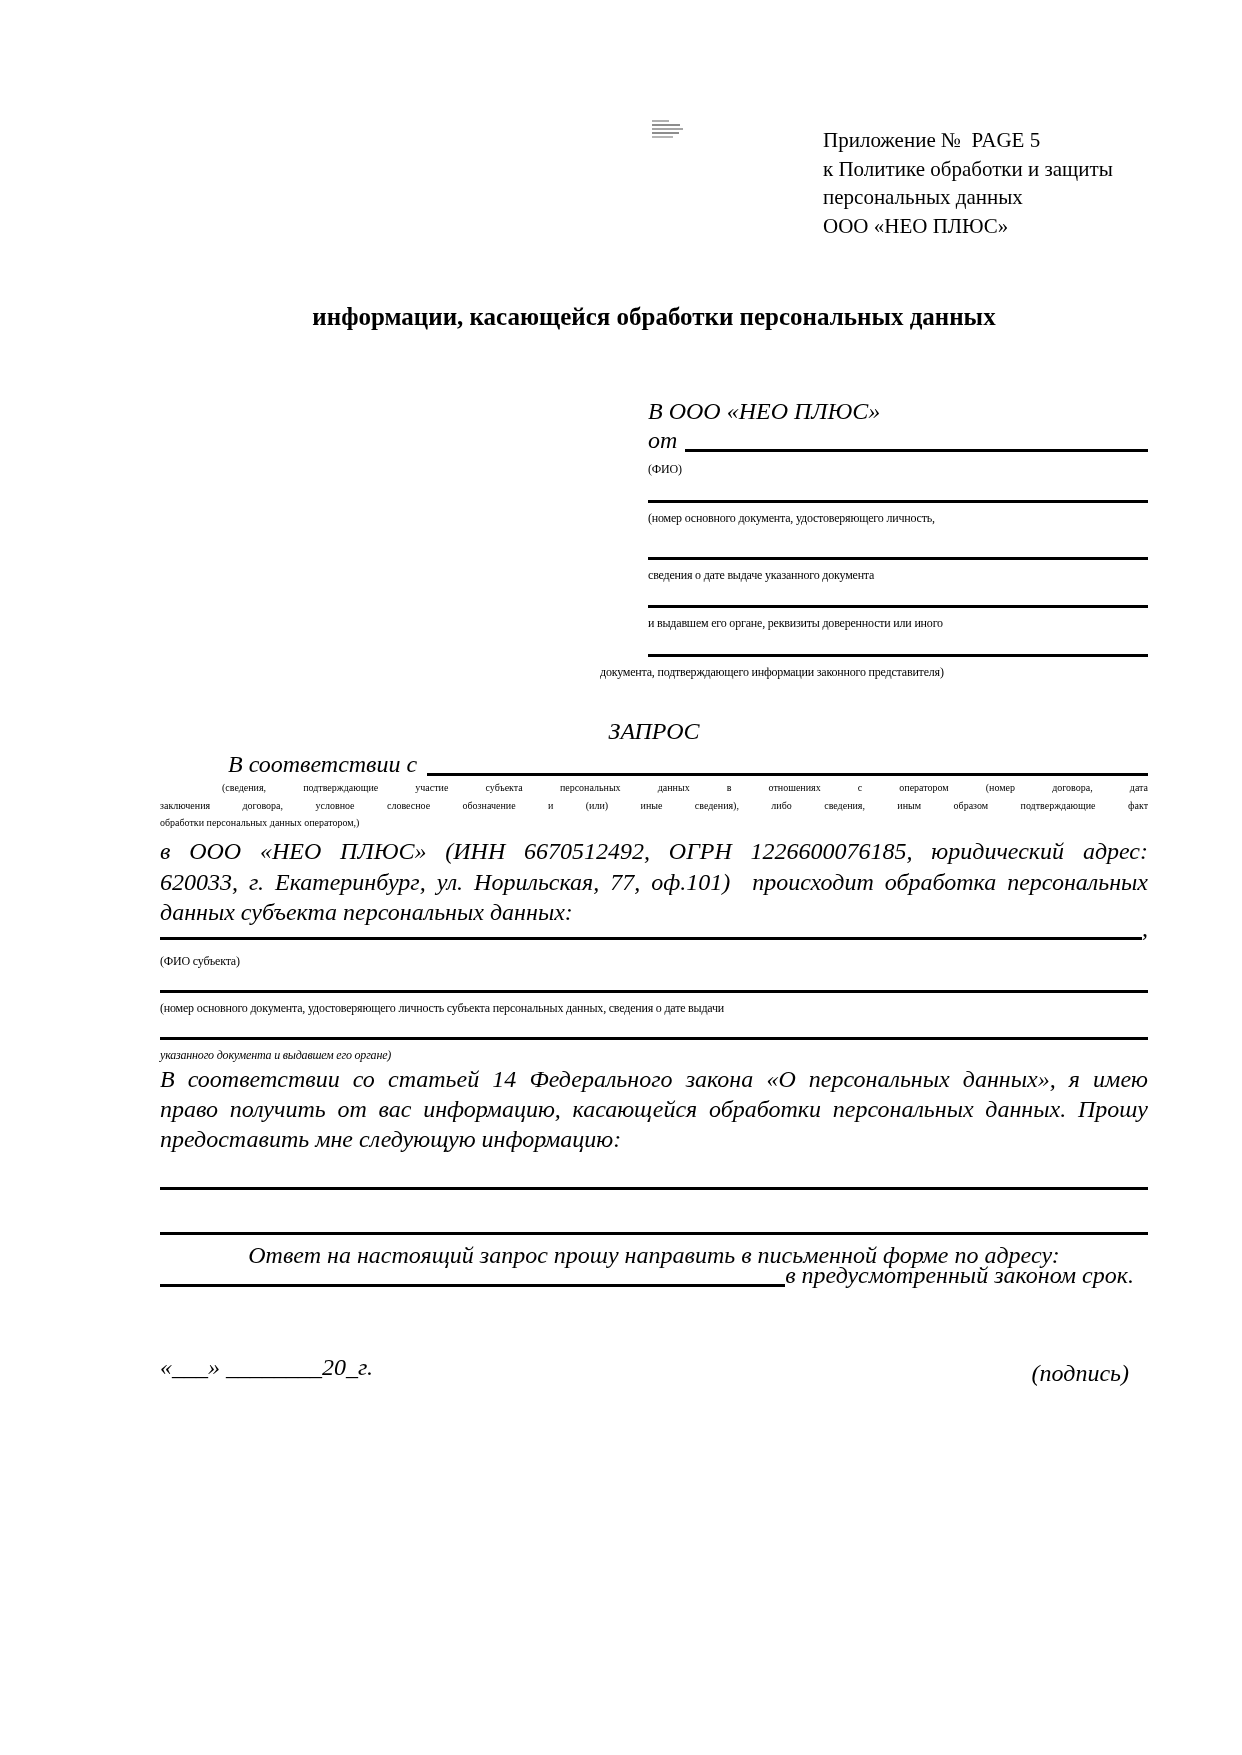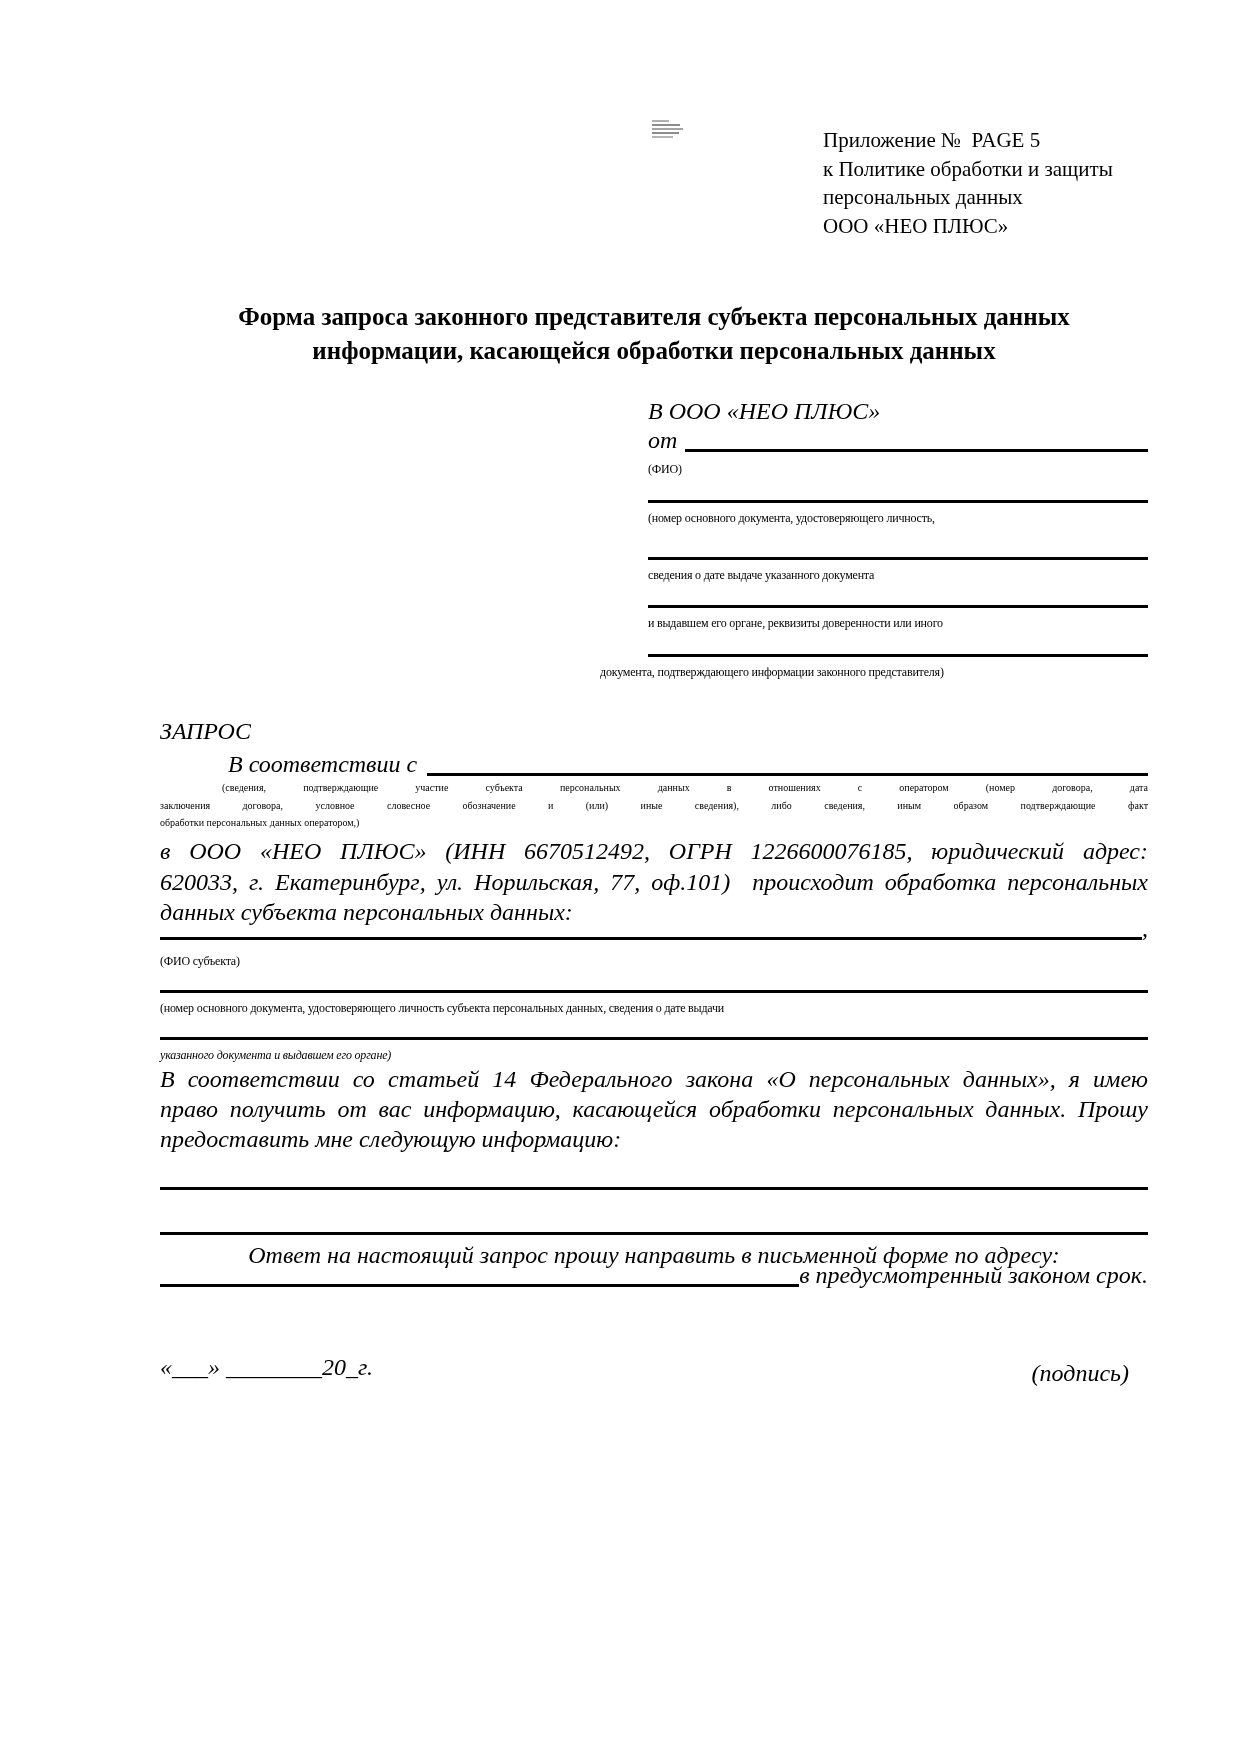--- a/index.html
+++ b/index.html
@@ -41,21 +41,20 @@
   </div>
 
   <div class="abs hdr" style="left:823px; top:126px;">
     <div>Приложение №&nbsp; PAGE 5</div>
     <div>к Политике обработки и защиты</div>
     <div>персональных данных</div>
     <div>ООО «НЕО ПЛЮС»</div>
   </div>
 
   <div class="abs title" style="left:160px; top:300px; width:988px;">
-    <div>Форма запроса законного представителя субъекта персональных данных</div>
     <div>информации, касающейся обработки персональных данных</div>
   </div>
 
   <div class="abs body-text" style="left:648px; top:396px;">В ООО «НЕО ПЛЮС»</div>
 
   <div class="fillrow body-text" style="left:648px; right:94px; top:425px; height:30px;">
     <span>от</span>
     <span class="fill" style="margin-left:8px;"></span>
   </div>
   <div class="abs caption" style="left:648px; top:459px; width:364px;">(ФИО)</div>
@@ -65,21 +64,21 @@
 
   <div class="hline" style="left:648px; right:94px; top:557px;"></div>
   <div class="abs caption" style="left:648px; right:94px; top:565px;">сведения о дате выдаче указанного документа</div>
 
   <div class="hline" style="left:648px; right:94px; top:605px;"></div>
   <div class="abs caption" style="left:648px; right:94px; top:613px;">и выдавшем его органе, реквизиты доверенности или иного</div>
 
   <div class="hline" style="left:648px; right:94px; top:654px;"></div>
   <div class="abs caption" style="left:600px; right:60px; top:662px;">документа, подтверждающего информации законного представителя)</div>
 
-  <div class="abs body-text" style="left:160px; top:716px; width:988px; text-align:left;">ЗАПРОС</div>
+  <div class="abs body-text" style="left:160px; top:716px; width:988px; text-align:center;">ЗАПРОС</div>
 
   <div class="fillrow body-text" style="left:160px; right:94px; top:749px; height:30px;">
     <span style="padding-left:68px;">В соответствии с</span>
     <span class="fill" style="margin-left:10px;"></span>
   </div>
 
   <div class="abs fine" style="left:160px; top:779px; width:988px;">
     <div class="just" style="text-indent:62px;">(сведения, подтверждающие участие субъекта персональных данных в отношениях с оператором (номер договора, дата</div>
     <div class="just">заключения договора, условное словесное обозначение и (или) иные сведения), либо сведения, иным образом подтверждающие факт</div>
     <div>обработки персональных данных оператором,)</div>
@@ -106,21 +105,21 @@
   <div class="abs body-text" style="left:160px; top:1064px; width:988px;">
     <div class="just">В соответствии со статьей 14 Федерального закона «О персональных данных», я имею</div>
     <div class="just">право получить от вас информацию, касающейся обработки персональных данных. Прошу</div>
     <div>предоставить мне следующую информацию:</div>
   </div>
 
   <div class="hline" style="left:160px; right:94px; top:1187px;"></div>
   <div class="hline" style="left:160px; right:94px; top:1232px;"></div>
 
   <div class="abs body-text" style="left:160px; top:1240px; width:988px; text-align:center;">Ответ на настоящий запрос прошу направить в письменной форме по адресу:</div>
-  <div class="fillrow body-text" style="left:160px; right:94px; top:1260px; height:30px;align-items:flex-end;">
+  <div class="fillrow body-text" style="left:160px; right:108px; top:1260px; height:30px;align-items:flex-end;">
     <span class="fill"></span>
     <span>в предусмотренный законом срок.</span>
   </div>
 
   <div class="abs body-text" style="left:160px; top:1352px;">«___» ________20_г.</div>
   <div class="fillrow body-text" style="left:714px; top:1352px; width:415px; height:30px;flex-direction:column;">
     <span class="fill" style="max-width:317px;"></span>
     <span>(подпись)</span>
   </div>
 

